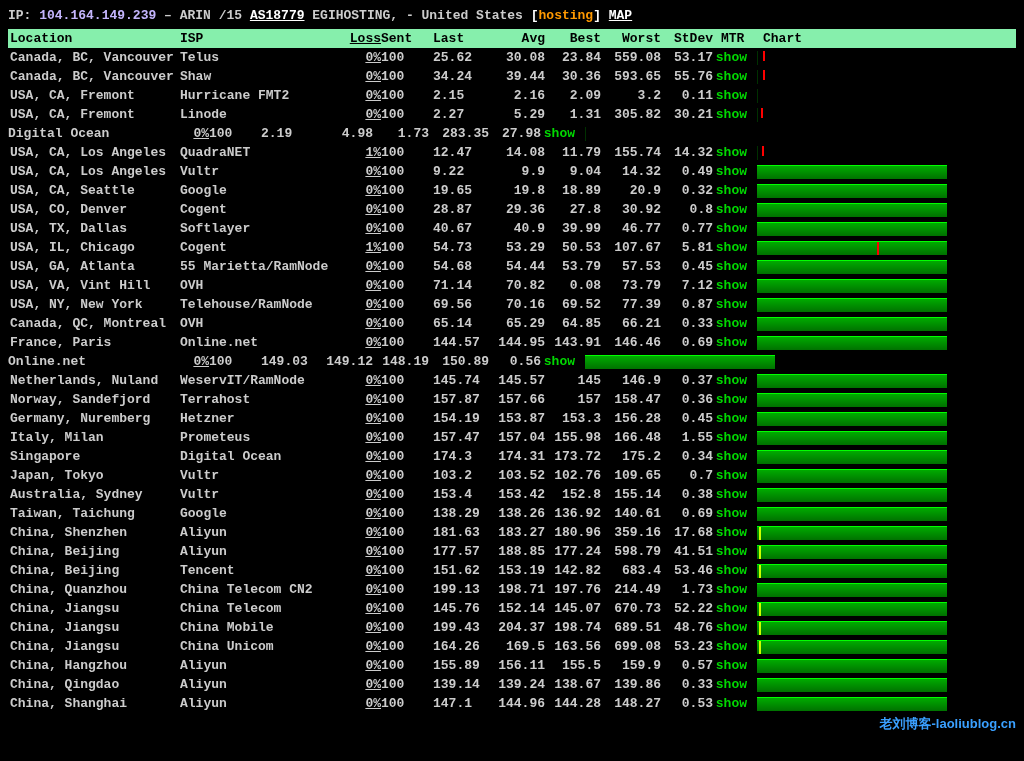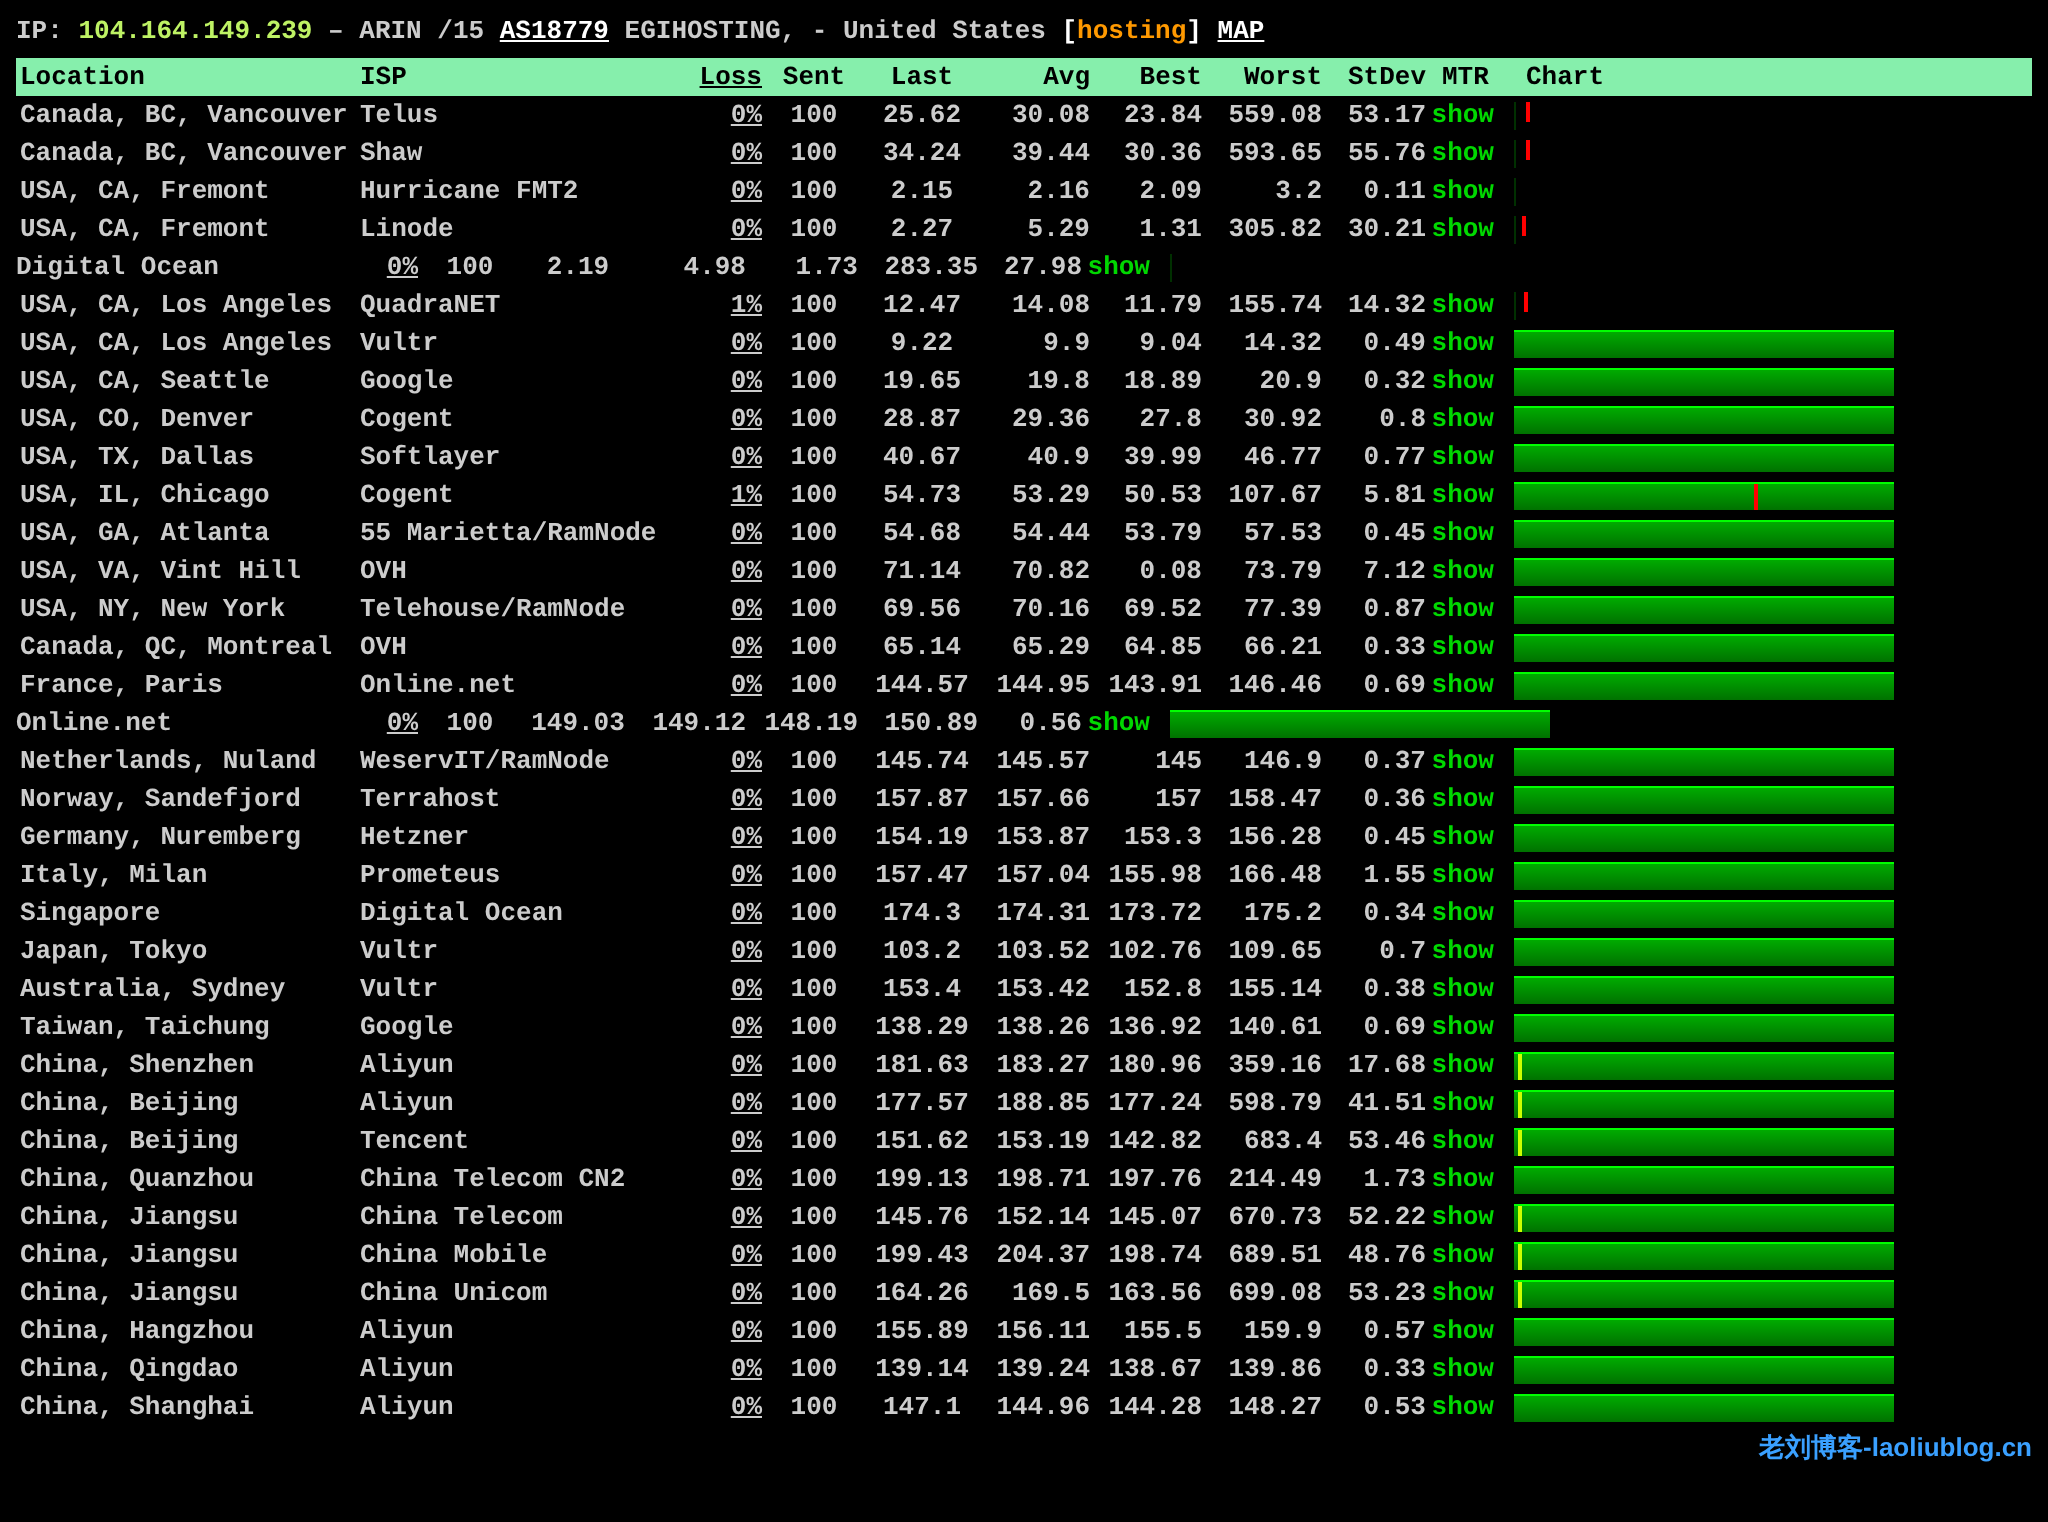--- a/index.html
+++ b/index.html
@@ -11,40 +11,40 @@
     width: 1024px;
     height: 761px;
     overflow: hidden;
     padding: 8px 8px 0 8px;
     font-weight: bold;
   }
   .header-line {
     color: #ccc;
     margin-bottom: 6px;
   }
-  .header-line .ip { color: #bef264; }
+  .header-line .ip { color: #c4b5fd; }
   .header-line .as { color: #fff; }
   .header-line .tag-hosting { color: #ff9900; }
   .header-line .bracket { color: #fff; }
   .header-line .map { color: #fff; text-decoration: underline; }
 
   .headers-row {
     background: #86efac;
     color: #000;
     display: flex;
     height: 19px;
     align-items: center;
     font-weight: bold;
   }
 
   .col-location { width: 172px; padding-left: 2px; }
   .col-isp      { width: 149px; }
   .col-loss     { width: 52px; text-align: right; text-decoration: underline; }
-  .col-sent     { width: 52px; text-align: center; }
-  .col-last     { width: 56px; text-align: center; }
+  .col-sent     { width: 52px; text-align: left; }
+  .col-last     { width: 56px; text-align: left; }
   .col-avg      { width: 56px; text-align: right; }
   .col-best     { width: 56px; text-align: right; }
   .col-worst    { width: 60px; text-align: right; }
   .col-stdev    { width: 52px; text-align: right; }
   .col-mtr      { width: 40px; text-align: right; padding-right: 6px; }
   .col-chart    { width: 194px; padding-left: 10px; }
 
   .headers-row .col-mtr { text-align: left; padding-left: 8px; }
   .headers-row .col-chart { color:#000; }
 

